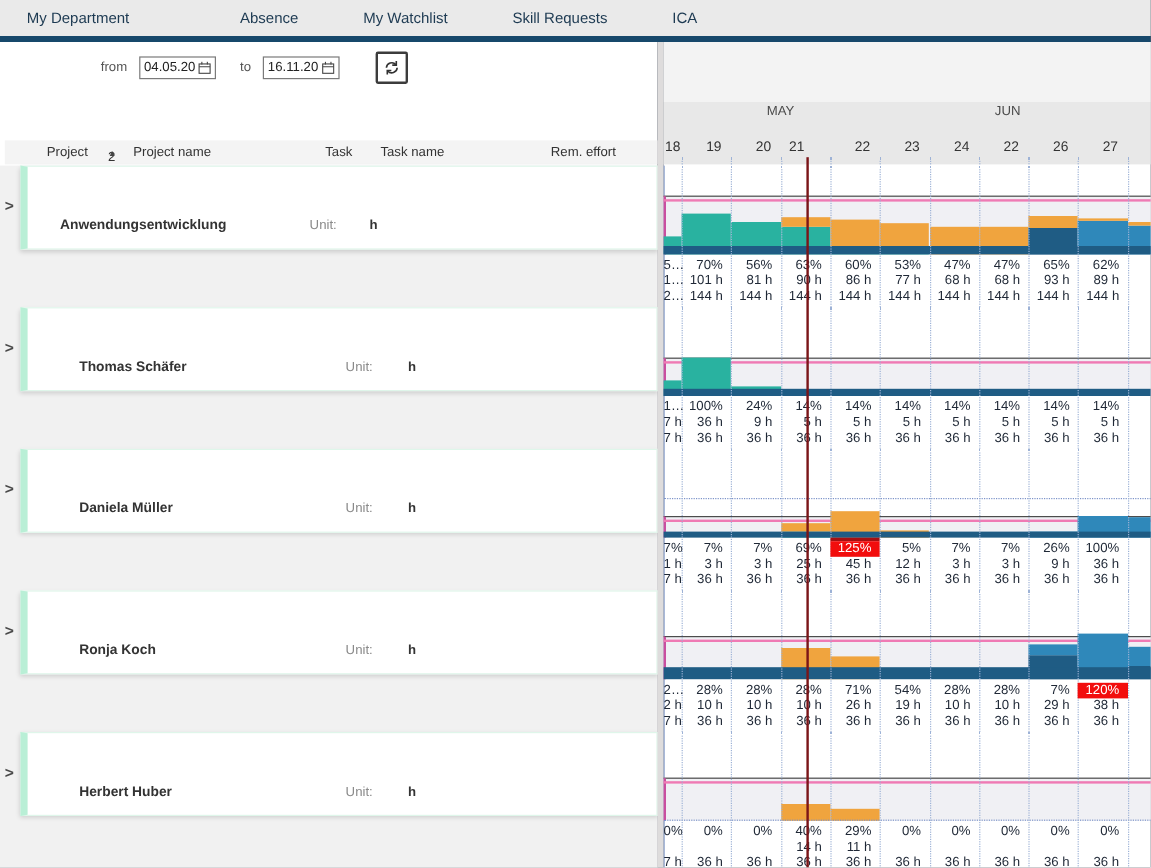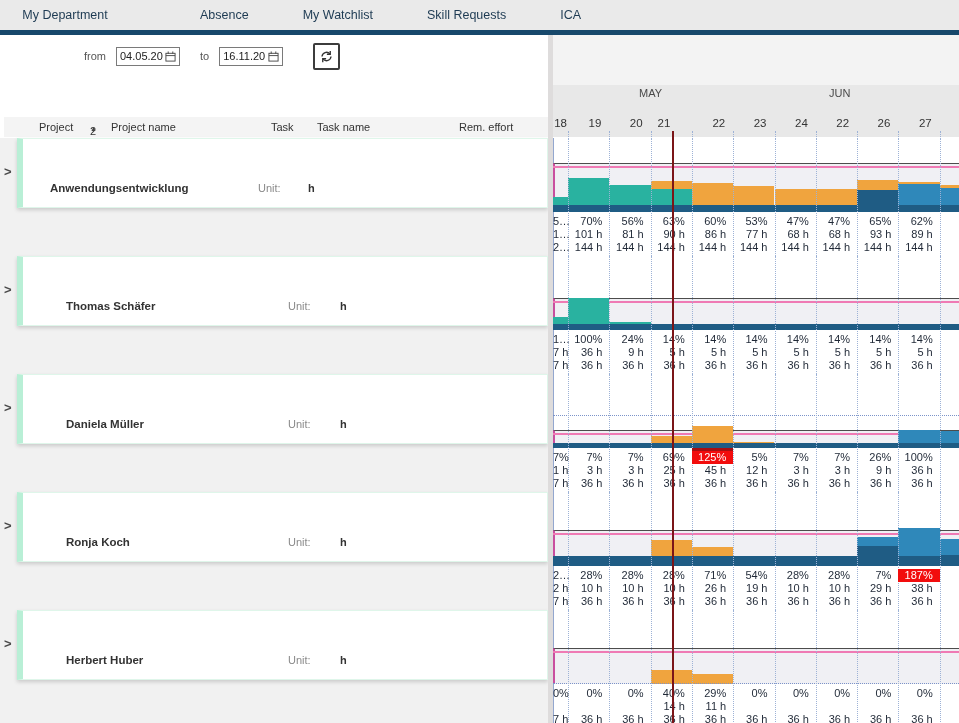--- a/index.html
+++ b/index.html
@@ -495,21 +495,21 @@
               <div class="ln">28%</div>
               <div class="ln">10 h</div>
               <div class="ln">36 h</div>
             </div>
             <div class="cell" style="left: 304.1px; width: 41.3px;">
               <div class="ln">7%</div>
               <div class="ln">29 h</div>
               <div class="ln">36 h</div>
             </div>
             <div class="cell" style="left: 345.4px; width: 41.3px;">
-              <div class="ln red">187%</div>
+              <div class="ln red">120%</div>
               <div class="ln">38 h</div>
               <div class="ln">36 h</div>
             </div>
           </div>
         </div>
         <div class="blk" style="top: 472px;">
           <div class="chart">
             <div class="band" style="height: 36px;"></div>
             <div class="pink" style="bottom: 31px;"></div>
             <div class="seg" style="left: 97.6px; width: 41.3px; bottom: 0px; height: 14.4px; background: rgb(240, 164, 62);"></div>

